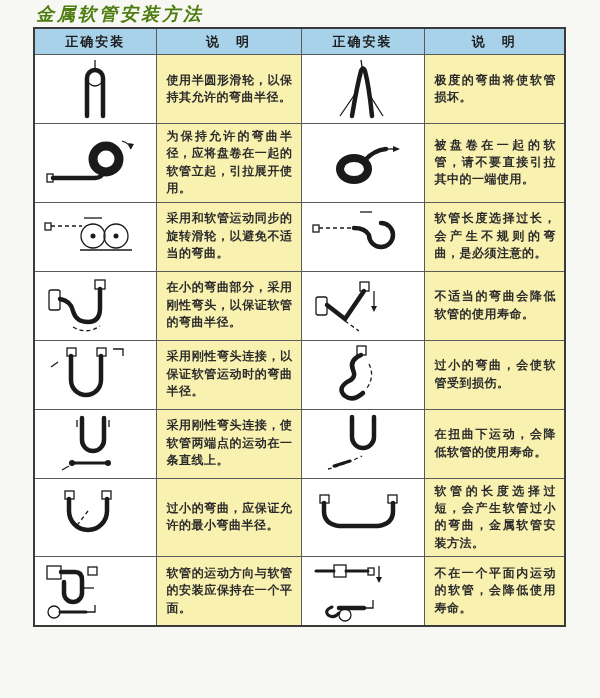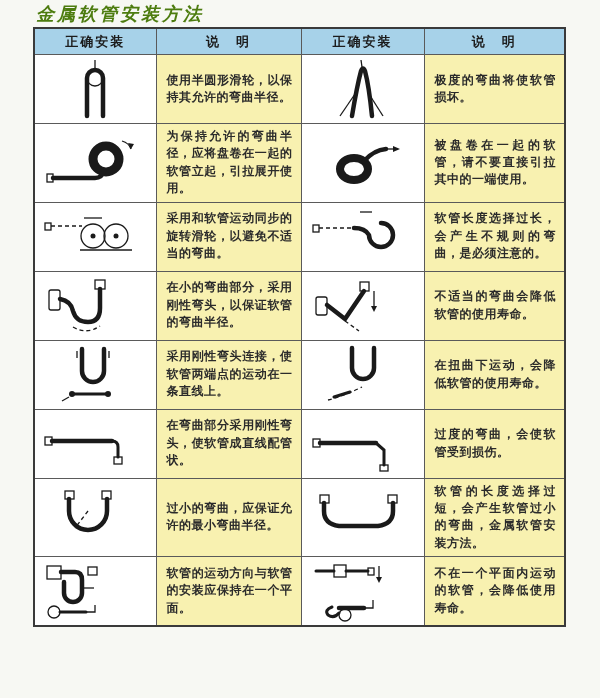--- a/index.html
+++ b/index.html
@@ -143,20 +143,40 @@
         <path class="hose" d="M19 30 L37 44 L56 16"></path>
         <rect class="thin" x="52" y="7" width="9" height="9" fill="#fff"></rect>
         <path class="dash" d="M37 46 L51 56"></path>
         <line class="thin" x1="66" y1="16" x2="66" y2="32"></line>
             <polygon class="dot" points="66,37 63,31 69,31"></polygon>
       </svg>
     </td>
     <td class="desc-cell"><span>不适当的弯曲会降低软管的使用寿命。</span></td>
   </tr>
 
+  <tr class="body-row">
+    <td class="img-cell">
+      <svg class="fig" width="110" height="62" viewBox="0 0 110 62">
+        <rect class="thin" x="27" y="4" width="9" height="8" fill="#fff"></rect>
+        <rect class="thin" x="57" y="4" width="9" height="8" fill="#fff"></rect>
+        <path class="hose" d="M31 12 V36 A15 15 0 0 0 61 36 V12"></path>
+        <path class="thin" d="M73 5 h10 v7"></path>
+        <path class="thin" d="M18 18 l-7 5"></path>
+      </svg>
+    </td>
+    <td class="desc-cell"><span>采用刚性弯头连接，以保证软管运动时的弯曲半径。</span></td>
+    <td class="img-cell">
+      <svg class="fig" width="110" height="62" viewBox="0 0 110 62">
+        <rect class="thin" x="49" y="2" width="9" height="9" fill="#fff"></rect>
+        <path class="hose" d="M53 11 Q41 16 45 26 Q49 34 39 38 Q29 45 37 52 Q45 58 55 49"></path>
+        <path class="dash" d="M61 20 Q67 32 59 44"></path>
+      </svg>
+    </td>
+    <td class="desc-cell"><span>过小的弯曲，会使软管受到损伤。</span></td>
+  </tr>
 
   <tr class="body-row">
     <td class="img-cell">
       <svg class="fig" width="110" height="62" viewBox="0 0 110 62">
         <path class="hose" d="M42 5 V27 A11 11 0 0 0 64 27 V5"></path>
         <line class="thin" x1="37" y1="7" x2="37" y2="14"></line>
         <line class="thin" x1="69" y1="7" x2="69" y2="14"></line>
         <line class="hose3" x1="32" y1="50" x2="68" y2="50"></line>
         <circle class="dot" cx="32" cy="50" r="3"></circle>
             <circle class="dot" cx="68" cy="50" r="3"></circle>
@@ -167,40 +187,20 @@
     <td class="img-cell">
       <svg class="fig" width="110" height="62" viewBox="0 0 110 62">
         <path class="hose" d="M44 4 V24 A11 11 0 0 0 66 24 V4"></path>
         <path class="dash" d="M20 56 Q36 52 54 43"></path>
         <path class="hose3" d="M26 53 L42 48"></path>
       </svg>
     </td>
     <td class="desc-cell"><span>在扭曲下运动，会降低软管的使用寿命。</span></td>
   </tr>
 
-  <tr class="body-row">
-    <td class="img-cell">
-      <svg class="fig" width="110" height="62" viewBox="0 0 110 62">
-        <rect class="thin" x="5" y="24" width="7" height="8" fill="#fff"></rect>
-        <line class="hose" x1="12" y1="28" x2="72" y2="28"></line>
-        <path class="hose3" d="M72 28 Q78 28 78 34 V44"></path>
-        <rect class="thin" x="74" y="44" width="8" height="7" fill="#fff"></rect>
-      </svg>
-    </td>
-    <td class="desc-cell"><span>在弯曲部分采用刚性弯头，使软管成直线配管状。</span></td>
-    <td class="img-cell">
-      <svg class="fig" width="110" height="62" viewBox="0 0 110 62">
-        <rect class="thin" x="5" y="26" width="7" height="8" fill="#fff"></rect>
-        <line class="hose" x1="12" y1="30" x2="68" y2="30"></line>
-        <path class="hose3" d="M68 30 L76 37 V52"></path>
-        <rect class="thin" x="72" y="52" width="8" height="6" fill="#fff"></rect>
-      </svg>
-    </td>
-    <td class="desc-cell"><span>过度的弯曲，会使软管受到损伤。</span></td>
-  </tr>
 
   <tr class="body-row">
     <td class="img-cell">
       <svg class="fig" width="110" height="62" viewBox="0 0 110 62">
         <rect class="thin" x="25" y="5" width="9" height="8" fill="#fff"></rect>
         <rect class="thin" x="62" y="5" width="9" height="8" fill="#fff"></rect>
         <path class="hose" d="M29 13 V25 A19 19 0 0 0 67 25 V13"></path>
         <path class="dash" d="M48 25 L35 42"></path>
       </svg>
     </td>

